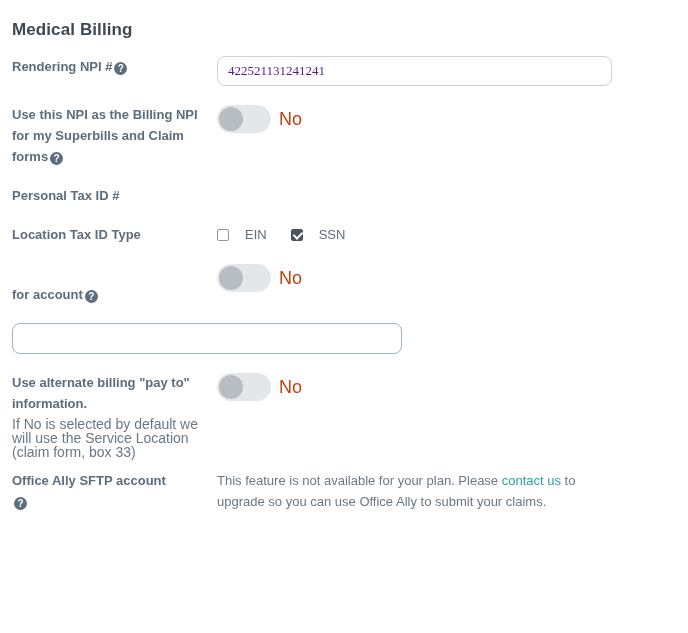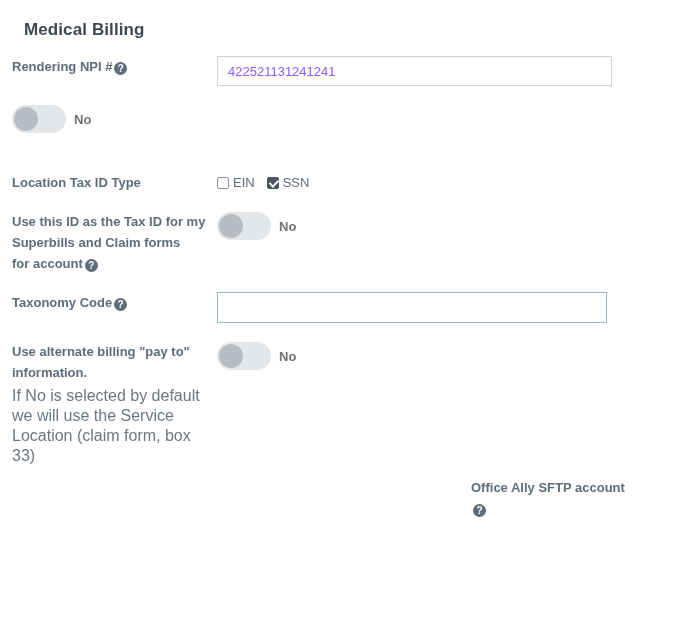--- a/index.html
+++ b/index.html
@@ -19,21 +19,21 @@
     position: relative;
     width: 688px;
     height: 633px;
     box-sizing: border-box;
     padding: 20px 12px 0 12px;
   }
   .section-title {
     font-size: 17px;
     font-weight: bold;
     color: #3d4852;
-    margin: 0 0 16px 12px;
+    margin: 0 0 16px 0;
     letter-spacing: 0.1px;
   }
   .row {
     display: flex;
     align-items: flex-start;
     margin-bottom: 11px;
   }
   .label-col {
     width: 205px;
     flex: 0 0 205px;
@@ -61,25 +61,25 @@
     text-align: center;
     vertical-align: -1px;
     margin-left: 2px;
     font-family: "Liberation Sans", sans-serif;
   }
   .text-input {
     width: 395px;
     height: 30px;
     box-sizing: border-box;
     border: 1px solid #ccd2d8;
-    border-radius: 0;
+    border-radius: 8px;
     padding: 4px 10px;
-    font-family: Liberation Sans, sans-serif;
-    font-size: 13px;
-    color: #8b5cf6;
+    font-family: Liberation Serif, serif;
+    font-size: 13px;
+    color: #4c1d95;
     background: #ffffff;
     outline: none;
   }
   .text-input.highlight {
     border: 1px solid #9fb4c4;
     width: 390px;
     height: 31px;
   }
   .toggle {
     display: inline-flex;
@@ -101,29 +101,29 @@
     left: 2px;
     width: 24px;
     height: 24px;
     border-radius: 50%;
     background: #b7bdc2;
   }
   .toggle-label {
     display: inline-block;
     margin-left: -20px;
     padding-left: 28px;
-    font-size: 13px;
-    color: #737373;
-    font-weight: bold;
+    font-size: 18px;
+    color: #c2410c;
+    font-weight: normal;
   }
   .checkbox-row {
     display: flex;
     align-items: center;
     height: 21px;
-    gap: 4px;
+    gap: 16px;
   }
   .cb {
     width: 12px;
     height: 12px;
     border: 1px solid #8d97a0;
     border-radius: 2px;
     background: #ffffff;
     display: inline-block;
     box-sizing: border-box;
   }
@@ -143,22 +143,22 @@
     border-width: 0 2px 2px 0;
     transform: rotate(45deg);
   }
   .cb-label {
     font-size: 13px;
     color: #5d6d7b;
     font-weight: normal;
     margin-right: 8px;
   }
   .sub-note {
-    font-size: 16px;
-    line-height: 20px;
+    font-size: 14px;
+    line-height: 14px;
     font-weight: normal;
     color: #6b7884;
     margin-top: 3px;
   }
   .feature-text {
     font-size: 13px;
     line-height: 21px;
     color: #6b7884;
     width: 400px;
   }
@@ -179,66 +179,69 @@
   <div class="row">
     <div class="label-col">
       <span>Rendering NPI #</span><span class="help-icon">?</span>
     </div>
     <div class="field-col">
       <input class="text-input" type="text" value="422521131241241" style="">
     </div>
   </div>
 
   <div class="row sp-b">
+    <div class="label-col">
+      <span>Use this NPI as the Billing NPI for my Superbills and Claim forms</span><span class="help-icon">?</span>
+    </div>
     <div class="field-col">
       <div class="toggle">
         <span class="toggle-track">
           <span class="toggle-knob"></span>
         </span>
         <span class="toggle-label">No</span>
       </div>
     </div>
   </div>
 
   <div class="row sp-b">
+    <div class="label-col">
+      <span>Personal Tax ID #</span>
+    </div>
   </div>
 
   <div class="row sp-b">
     <div class="label-col">
       <span>Location Tax ID Type</span>
     </div>
     <div class="field-col">
       <div class="checkbox-row">
         <span class="cb"></span>
         <span class="cb-label">EIN</span>
         <span class="cb checked"></span>
         <span class="cb-label">SSN</span>
       </div>
     </div>
   </div>
 
   <div class="row sp-b">
     <div class="label-col">
-      <span>Use this ID as the Tax ID for my Superbills and Claim forms</span><br>
+      <br>
       <span>for account</span><span class="help-icon">?</span>
     </div>
     <div class="field-col">
       <div class="toggle">
         <span class="toggle-track">
           <span class="toggle-knob"></span>
         </span>
         <span class="toggle-label">No</span>
       </div>
     </div>
   </div>
 
   <div class="row sp-b">
-    <div class="label-col">
-      <span>Taxonomy Code</span><span class="help-icon">?</span>
-    </div>
     <div class="field-col">
       <input class="text-input highlight" type="text" value="" style="">
     </div>
   </div>
 
   <div class="row sp-b">
     <div class="label-col">
       <span>Use alternate billing "pay to" information.</span>
       <div class="sub-note">If No is selected by default we will use the Service Location (claim form, box 33)</div>
     </div>
@@ -250,15 +253,20 @@
         <span class="toggle-label">No</span>
       </div>
     </div>
   </div>
 
   <div class="row sp-a">
     <div class="label-col">
       <span>Office Ally SFTP account</span>
       <div><span class="help-icon">?</span></div>
     </div>
+    <div class="field-col">
+      <div class="feature-text">
+        <span>This feature is not available for your plan. Please </span><a class="link" href="#">contact us</a><span> to upgrade so you can use Office Ally to submit your claims.</span>
+      </div>
+    </div>
   </div>
 
 </div>
 
 </body></html>

